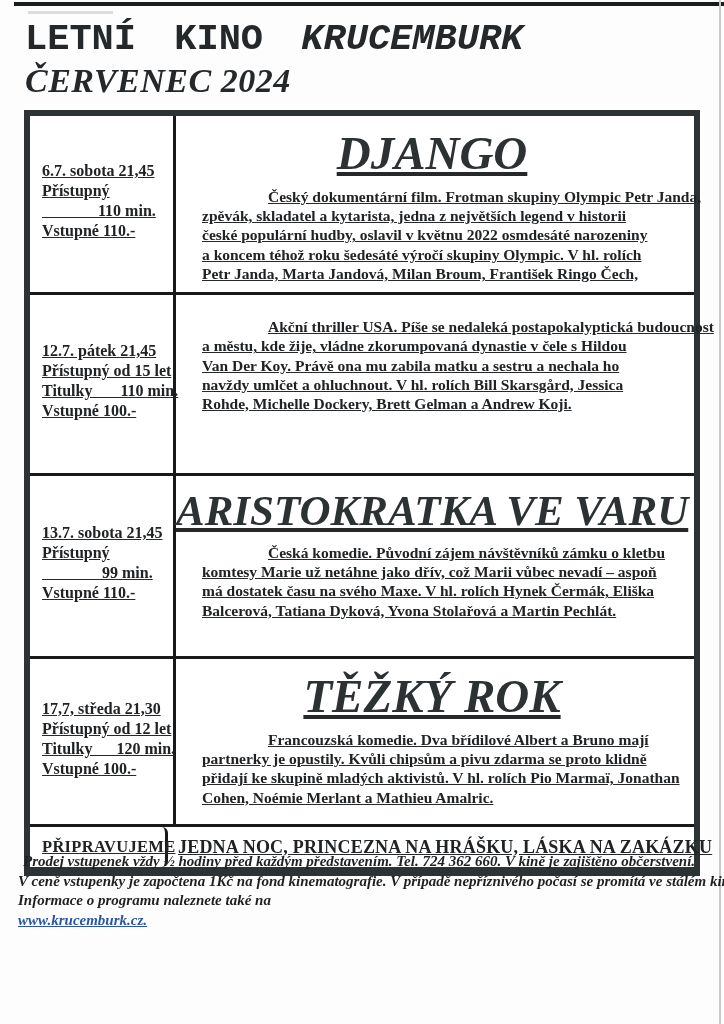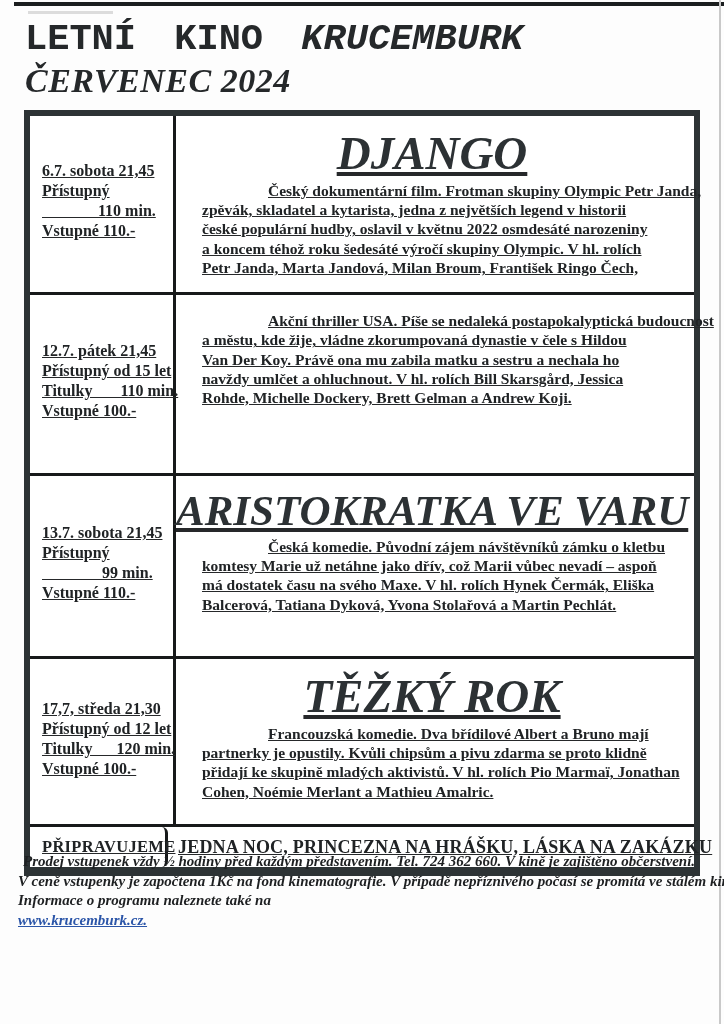--- a/index.html
+++ b/index.html
@@ -45,21 +45,21 @@
     display:flex;flex-direction:column;justify-content:center;
     padding:0 2px 6px 12px;
     font-weight:bold;font-size:16px;line-height:20px;color:#202325;
   }
   .cell-left .sline{white-space:pre;}
   .cell-right{flex:1;box-sizing:border-box;display:flex;flex-direction:column;padding:13px 6px 0 0;min-width:0;}
   .film-title{
     font-weight:bold;font-style:italic;font-size:47px;line-height:1.04;
     text-align:center;white-space:nowrap;color:#2c3134;
   }
-  .film-desc{margin-top:3px;padding-left:26px;padding-right:4px;
+  .film-desc{margin-top:9px;padding-left:26px;padding-right:4px;
     font-weight:bold;font-size:15.5px;line-height:19.3px;color:#202325;}
   .film-desc .line{white-space:nowrap;}
   .film-desc .line:first-child{text-indent:66px;}
 
   .upcoming-label{
     width:138px;box-sizing:border-box;border-right:3px solid #17191a;
     display:flex;align-items:center;padding-left:12px;
     font-weight:bold;font-size:16.5px;color:#202325;letter-spacing:.3px;white-space:nowrap;border-radius:6px;
   }
   .upcoming-titles{

